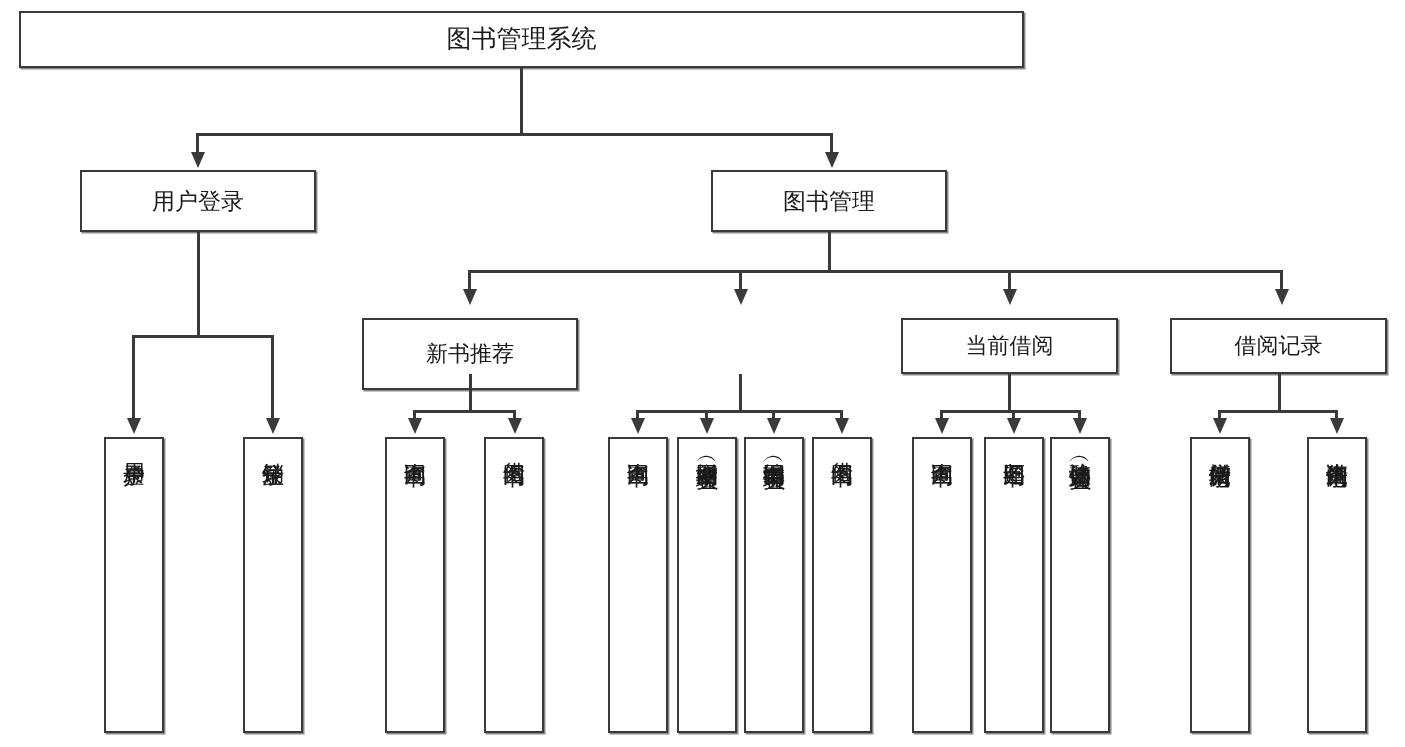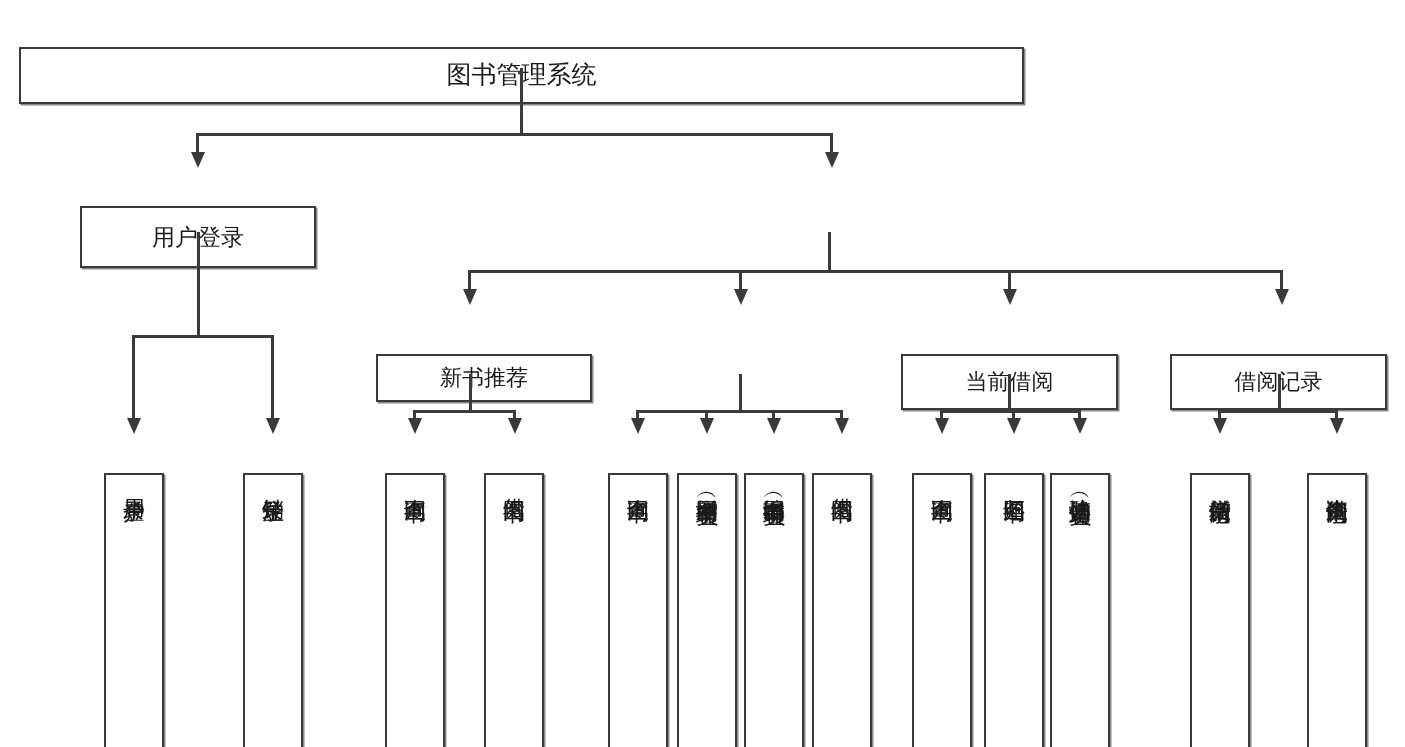--- a/index.html
+++ b/index.html
@@ -21,21 +21,20 @@
   .node {
     position: absolute;
     box-sizing: border-box;
     border: 2px solid #3a3a3a;
     background: #ffffff;
     display: flex;
     align-items: center;
     justify-content: center;
     color: #1a1a1a;
     box-shadow: 1.5px 1.5px 0 rgba(40,40,40,0.55);
-    margin-top: 36px;
   }
   .node .lbl {
     display: block;
     text-align: center;
     line-height: 1.15;
     white-space: nowrap;
   }
   .node.root { font-size: 25px; }
   .node.lvl2 { font-size: 23px; }
   .node.lvl3 { font-size: 22px; }
@@ -91,41 +90,44 @@
   <div class="edge h" style="left:196px; top:133px; width:637px;"></div>
 
   <div class="edge v" style="left:196px; top:133px; height:22px;"></div>
   <div class="arrow" style="left:191px; top:152px;"></div>
 
   <div class="edge v" style="left:830px; top:133px; height:22px;"></div>
   <div class="arrow" style="left:825px; top:152px;"></div>
 
   <div class="node lvl2" id="n-user-login" style="left: 80px; top: 170px; width: 236px; height: 62px;">
     <span class="lbl">用户登录</span>
+  </div>
+  <div class="node lvl2" id="n-book-manage" style="left: 711px; top: 170px; width: 236px; height: 62px;">
+    <span class="lbl">图书管理</span>
   </div>
 
   <div class="edge v" style="left:197px; top:232px; height:105px;"></div>
   <div class="edge h" style="left:132px; top:335px; width:139px;"></div>
   <div class="edge v" style="left:132px; top:335px; height:86px;"></div>
   <div class="arrow" style="left:127px; top:418px;"></div>
   <div class="edge v" style="left:271px; top:335px; height:86px;"></div>
   <div class="arrow" style="left:266px; top:418px;"></div>
 
   <div class="edge v" style="left:828px; top:232px; height:40px;"></div>
   <div class="edge h" style="left:468px; top:270px; width:812px;"></div>
   <div class="edge v" style="left:468px; top:270px; height:22px;"></div>
   <div class="arrow" style="left:463px; top:289px;"></div>
   <div class="edge v" style="left:739px; top:270px; height:22px;"></div>
   <div class="arrow" style="left:734px; top:289px;"></div>
   <div class="edge v" style="left:1008px; top:270px; height:22px;"></div>
   <div class="arrow" style="left:1003px; top:289px;"></div>
   <div class="edge v" style="left:1280px; top:270px; height:22px;"></div>
   <div class="arrow" style="left:1275px; top:289px;"></div>
 
-  <div class="node lvl3" id="n-new-book-rec" style="left: 376px; top: 318px; width: 216px; height: 48px;">
+  <div class="node lvl3" id="n-new-book-rec" style="left: 362px; top: 318px; width: 216px; height: 72px;">
     <span class="lbl">新书推荐</span>
   </div>
   <div class="node lvl3" id="n-borrow-record" style="left: 1170px; top: 318px; width: 217px; height: 56px;">
     <span class="lbl">借阅记录</span>
   </div>
   <div class="node lvl3" id="n-current-borrow" style="left: 901px; top: 318px; width: 217px; height: 56px;">
     <span class="lbl">当前借阅</span>
   </div>
 
   <div class="edge v" style="left:469px; top:374px; height:38px;"></div>

